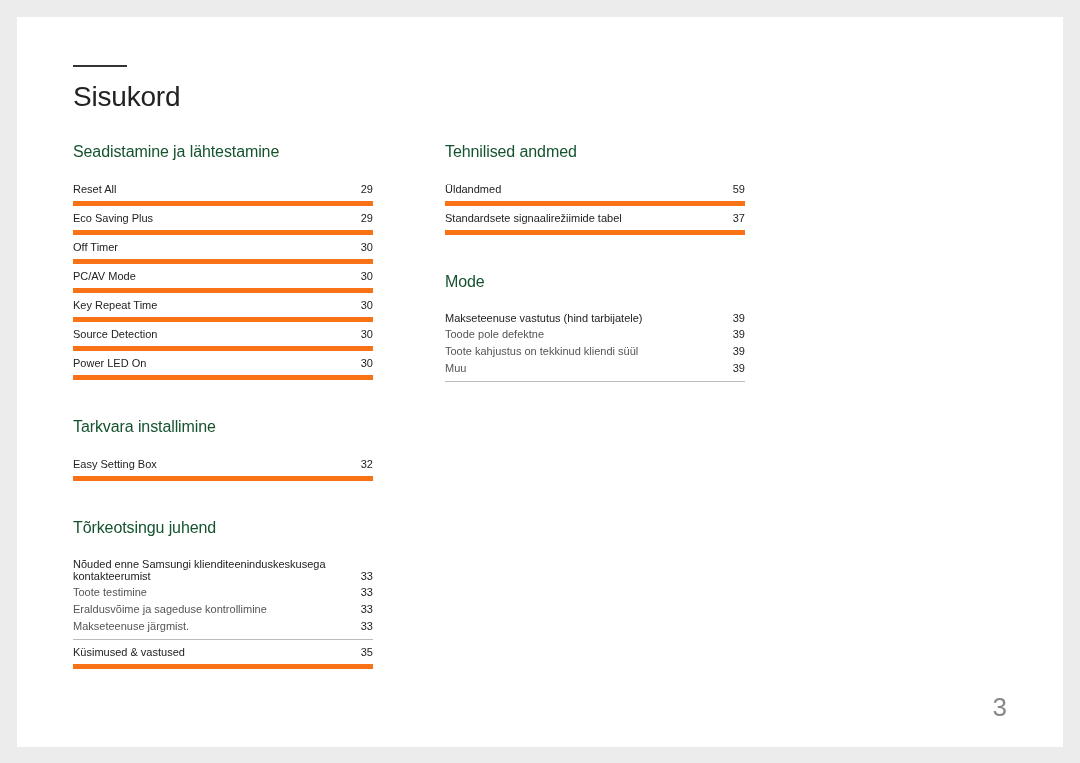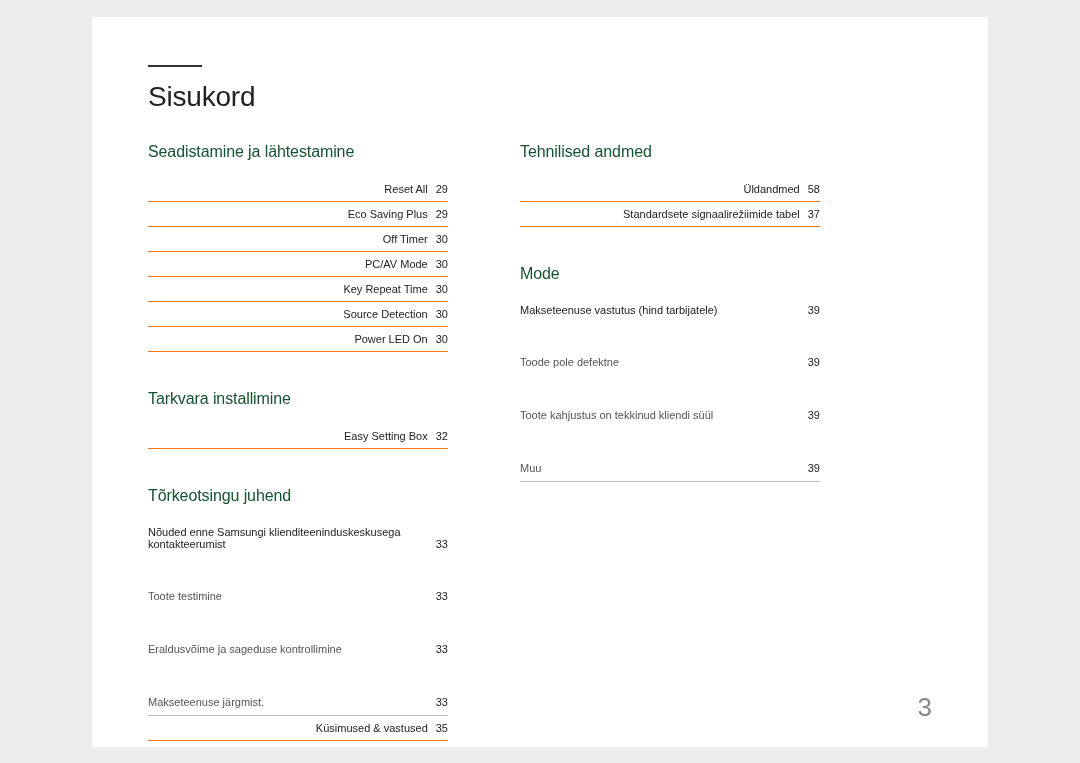--- a/index.html
+++ b/index.html
@@ -7,21 +7,21 @@
       font-family: Arial, Helvetica, sans-serif;
       background: #ececec;
       width: 1080px;
       height: 763px;
       display: flex;
       align-items: center;
       justify-content: center;
     }
     .page {
       background: #fff;
-      width: 896px;
+      width: 1046px;
       height: 730px;
       padding: 48px 56px 28px 56px;
       position: relative;
     }
     .rule {
       width: 54px;
       height: 2px;
       background: #333;
       margin-bottom: 14px;
     }
@@ -51,31 +51,30 @@
     }
     .entry {
       display: flex;
       justify-content: space-between;
       align-items: flex-end;
       font-size: 11px;
       color: #222;
       padding: 5px 0;
     }
     .entry.bordered {
-      border-bottom: 1px solid #f97316;
+      border-bottom: 5px solid #f97316;
       padding-bottom: 6px;
       padding-top: 6px;
-      justify-content: flex-end;
     }
     .entry.bordered:first-of-type {
       padding-top: 0;
     }
     .entry .label { max-width: 260px; }
     .entry .page-num { padding-left: 8px; }
-    .sub .entry { padding: 2.5px 0; margin-top: 36px; }
+    .sub .entry { padding: 2.5px 0; }
     .sub .label { color: #555; }
     .page-number {
       position: absolute;
       right: 56px;
       bottom: 24px;
       font-size: 26px;
       color: #888;
       font-weight: 300;
     }
   </style>
@@ -149,21 +148,21 @@
             <span class="label">Küsimused &amp; vastused</span>
             <span class="page-num">35</span>
           </div>
         </div>
       </div>
       <div class="col">
         <div class="section">
           <div class="section-title">Tehnilised andmed</div>
           <div class="entry bordered">
             <span class="label">Üldandmed</span>
-            <span class="page-num">58</span>
+            <span class="page-num">59</span>
           </div>
           <div class="entry bordered">
             <span class="label">Standardsete signaalirežiimide tabel</span>
             <span class="page-num">37</span>
           </div>
         </div>
         <div class="section">
           <div class="section-title">Mode</div>
           <div class="entry" style="padding-bottom: 2px;">
             <span class="label">Makseteenuse vastutus (hind tarbijatele)</span>

